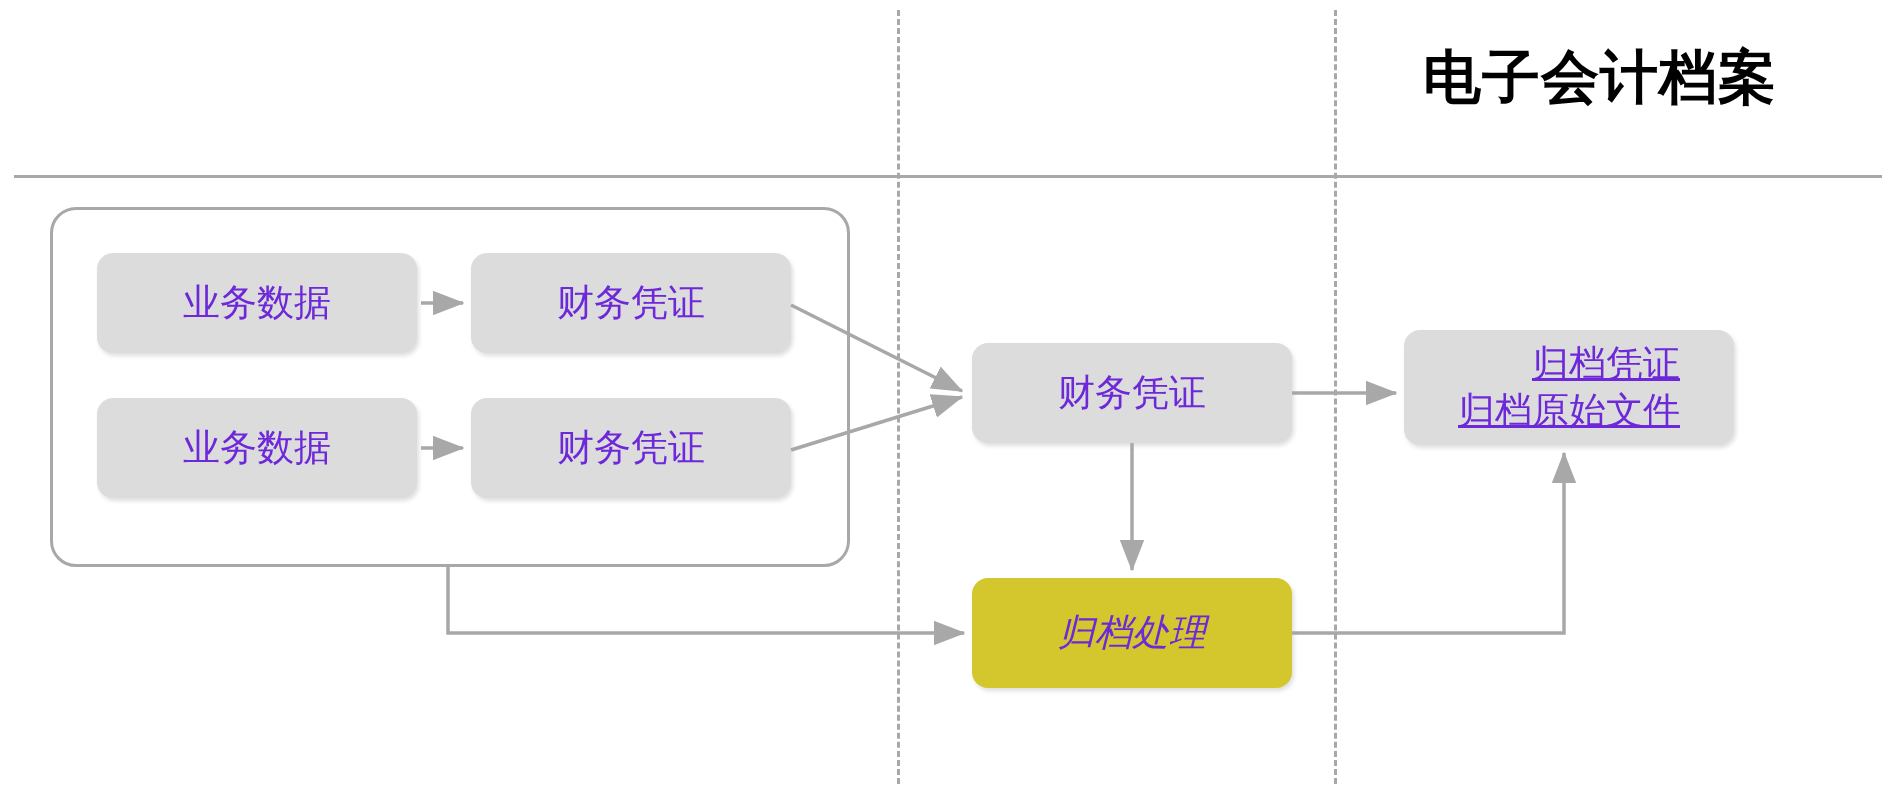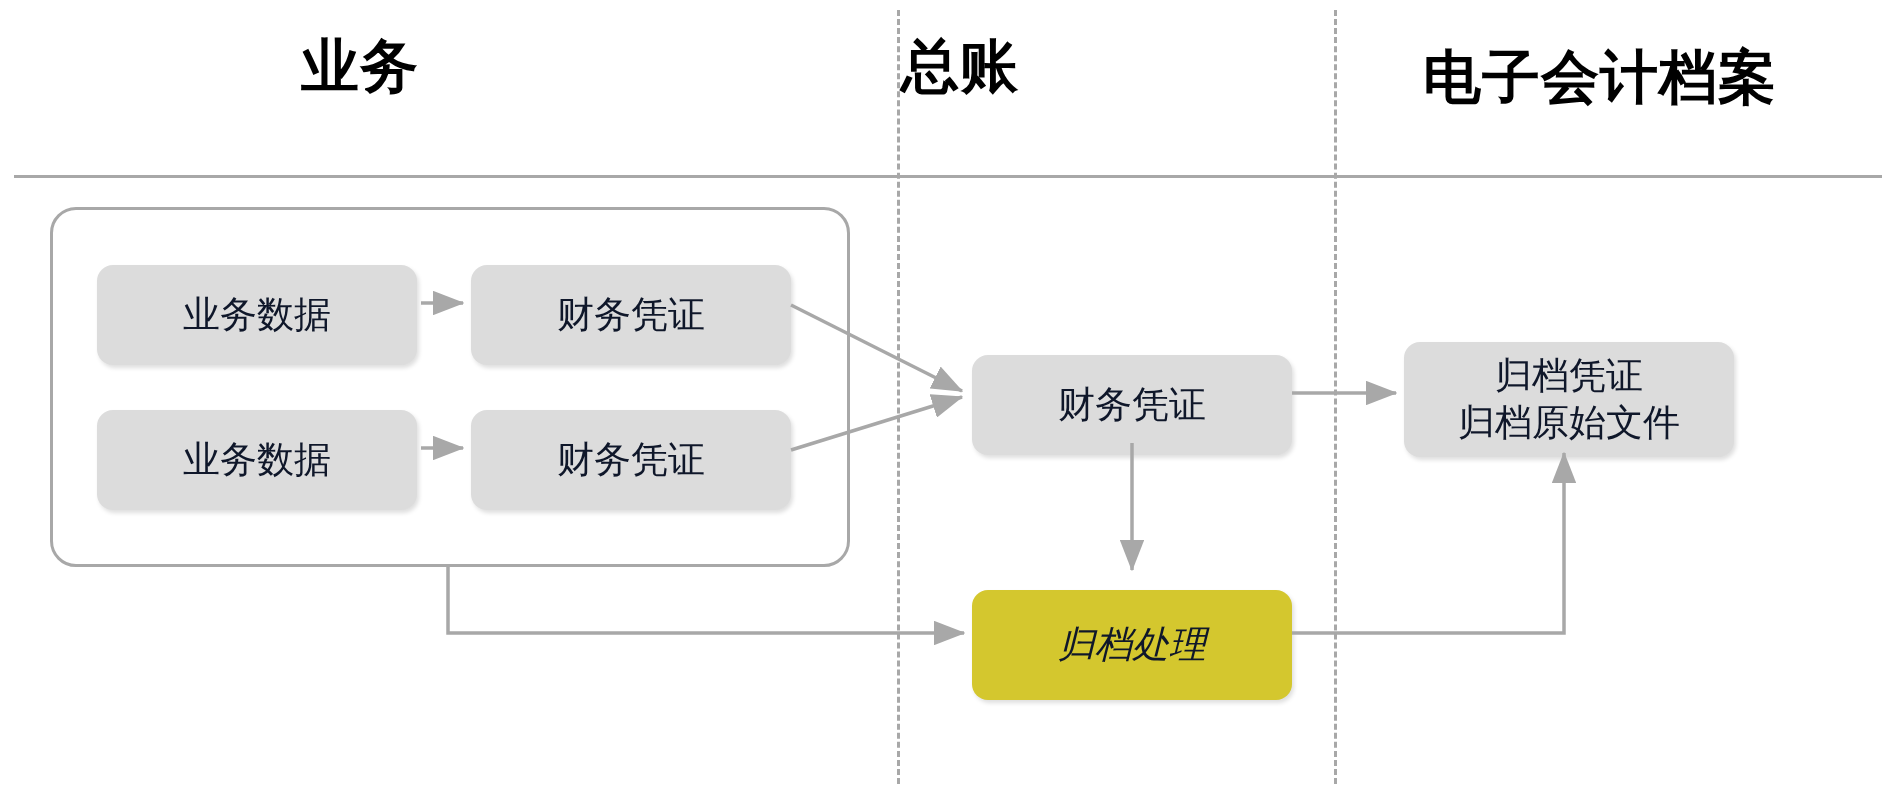--- a/index.html
+++ b/index.html
@@ -48,40 +48,40 @@
     border-left: 3px dashed #a8a8a8;
   }
 
   
   .node {
     position: absolute;
     box-sizing: border-box;
     display: flex;
     align-items: center;
     justify-content: center;
-    text-align: center;
-    color: #0f172a;
+    text-align: right;
+    color: #6d28d9;
     font-size: 37px;
     line-height: 1.25;
     border-radius: 16px;
-    margin-top: 12px;
   }
   .node.gray {
     background: #dcdcdc;
     box-shadow: 2px 3px 4px rgba(0,0,0,0.13);
   }
   .node.accent {
     background: #d4c72e;
     box-shadow: 2px 3px 4px rgba(0,0,0,0.13);
   }
   .node .label-lines {
     display: block;
   }
   .node .label-lines span {
     display: block;
+    text-decoration: underline;
   }
 
   
   .group-box {
     position: absolute;
     box-sizing: border-box;
     border: 3px solid #a8a8a8;
     border-radius: 26px;
     background: transparent;
   }
@@ -94,23 +94,21 @@
     width: 1896px;
     height: 794px;
     pointer-events: none;
   }
 </style>
 </head>
 <body>
 
 <div id="canvas">
 
-  <div class="col-title" style="left:140px; top:34px; width:440px;">业务</div>
 
-  <div class="col-title" style="left:820px; top:34px; width:280px;">总账</div>
 
   <div class="col-title" style="left:1340px; top:45px; width:520px;">电子会计档案</div>
 
   <div class="header-rule"></div>
 
   <div class="lane-divider" style="left:897px;"></div>
   <div class="lane-divider" style="left:1334px;"></div>
 
   <div class="group-box" style="left:50px; top:207px; width:800px; height:360px;"></div>
 

